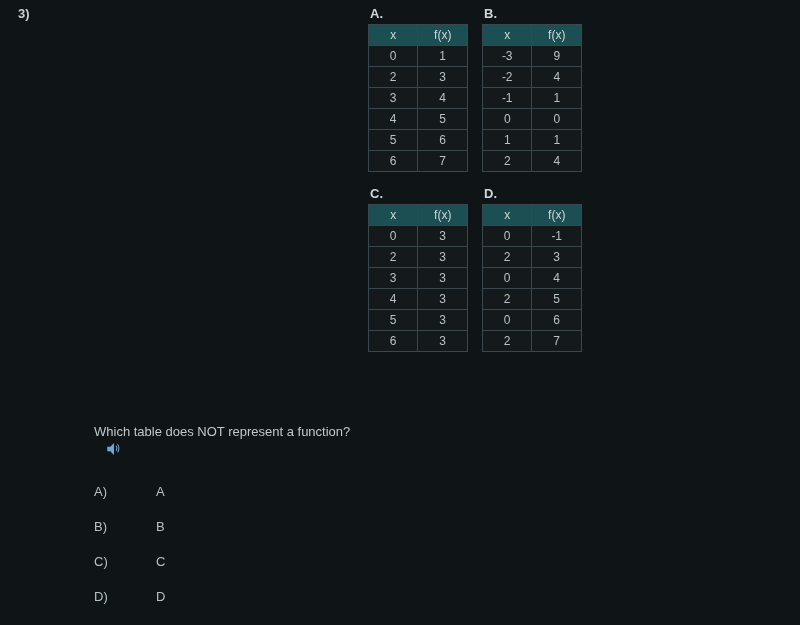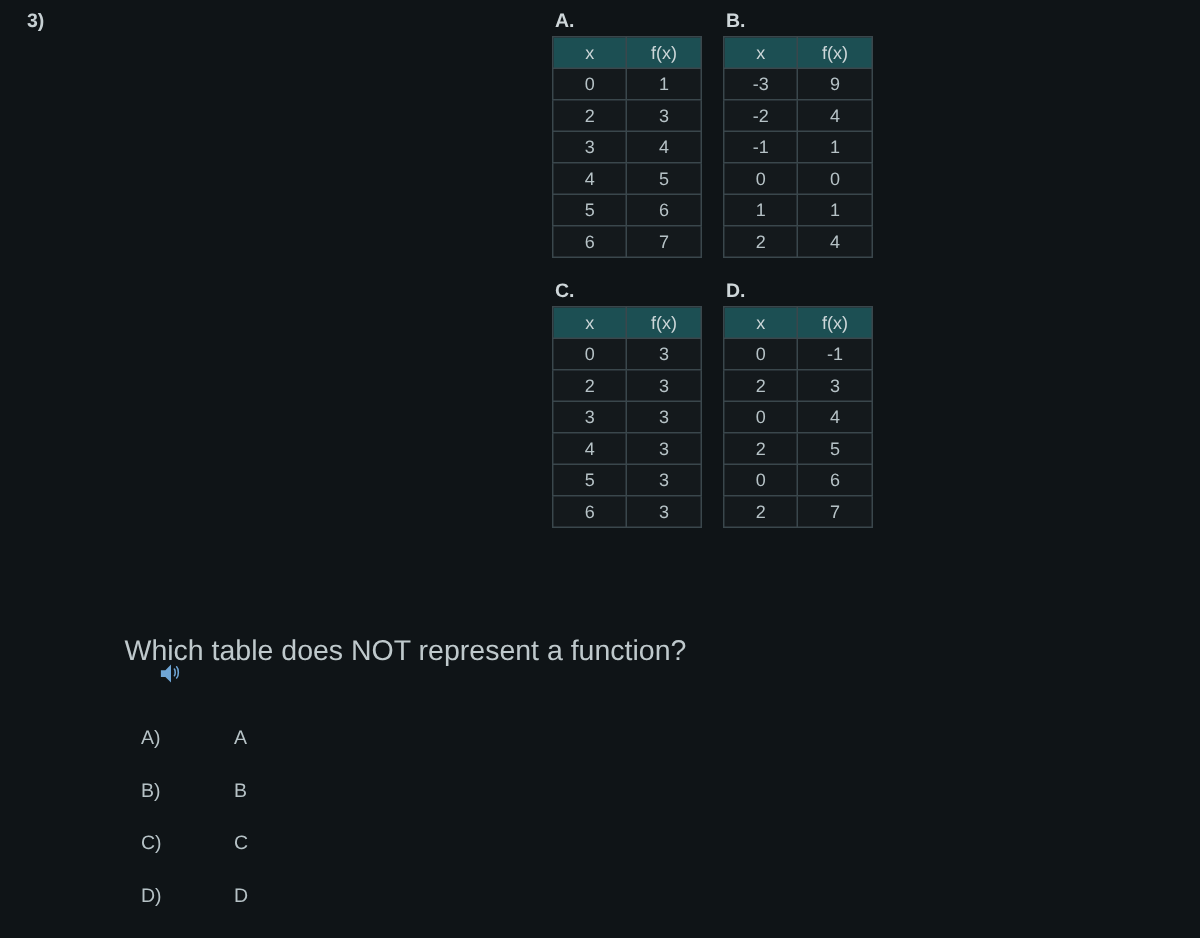--- a/index.html
+++ b/index.html
@@ -61,23 +61,23 @@
     color: #cdd7d9;
     font-weight: normal;
   }
   table.func td {
     background: #14191c;
     color: #b6c2c6;
   }
   .prompt {
     position: absolute;
     top: 424px;
-    left: 83px;
+    left: 94px;
     color: #bfc9cc;
-    font-size: 19px;
+    font-size: 13px;
   }
   .speaker {
     position: absolute;
     top: 440px;
     left: 104px;
     width: 20px;
     height: 18px;
     cursor: pointer;
   }
   .choices {

